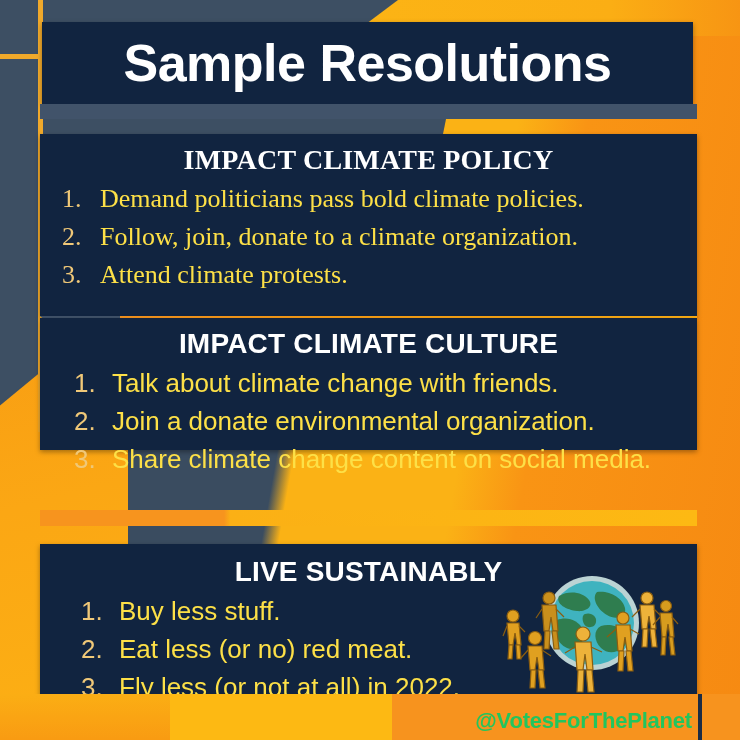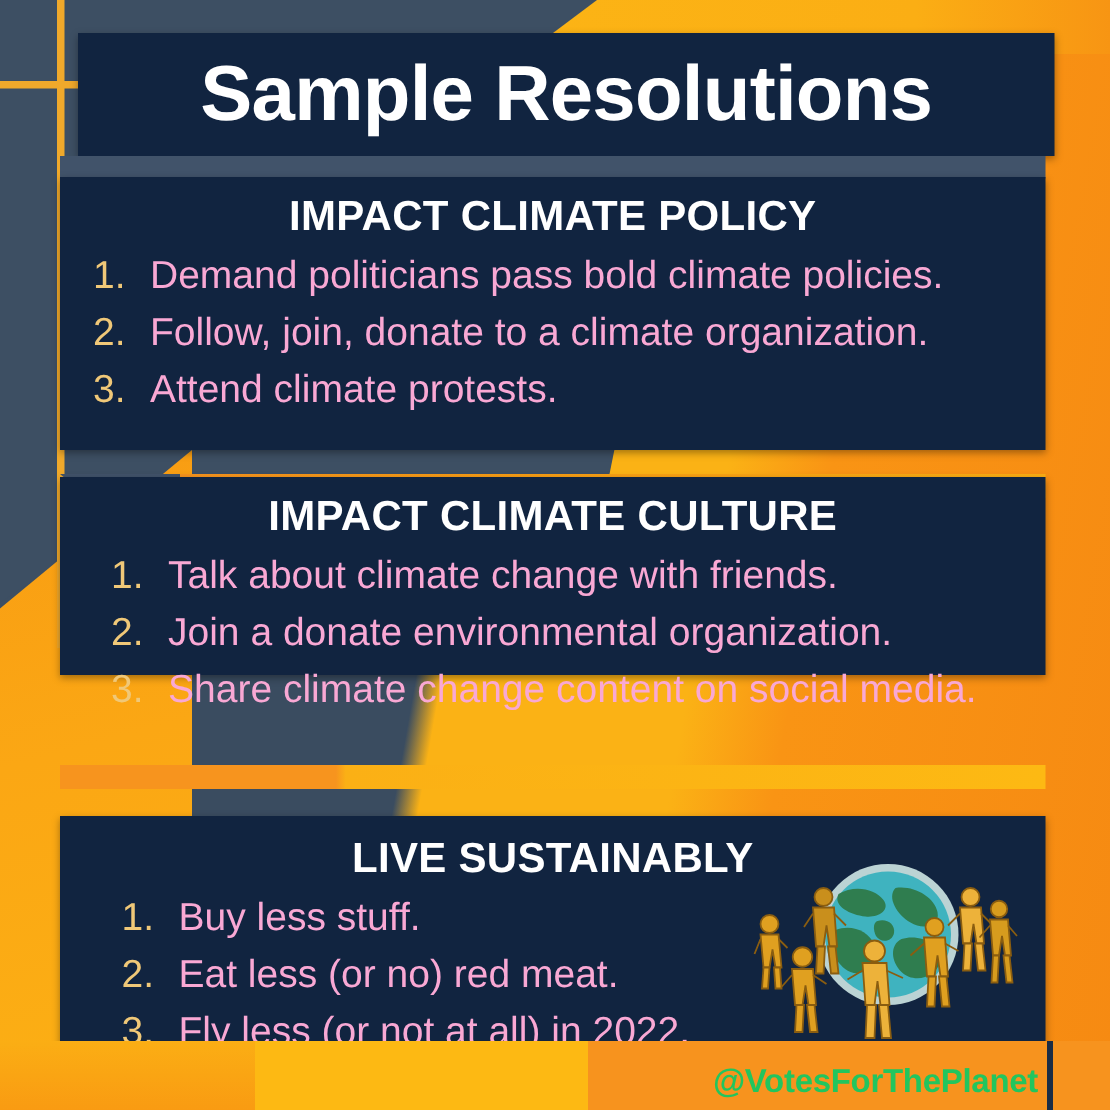--- a/index.html
+++ b/index.html
@@ -119,41 +119,41 @@
     background: #1b2c45;
   }
 
   
   .panel {
     position: absolute;
     background: #112440;
     box-shadow: 0 2px 5px rgba(0,0,0,.35);
   }
   .panel-title {
-    left: 52px;
+    left: 42px;
     top: 22px;
     width: 651px;
     height: 82px;
     display: flex;
     align-items: center;
     justify-content: center;
   }
   .title-text {
     color: #ffffff;
     font-size: 52px;
     font-weight: bold;
     letter-spacing: -0.5px;
     white-space: nowrap;
   }
   .panel-sec {
     left: 40px;
     width: 657px;
     padding: 0;
   }
-  .sec1 { top: 118px;  height: 182px; }
+  .sec1 { top: 134px;  height: 182px; font-family: Liberation Serif, serif; }
   .sec2 { top: 318px;  height: 132px; }
   .sec3 { top: 544px;  height: 178px; }
 
   .sec-head {
     text-align: center;
     color: #ffffff;
     font-size: 28px;
     font-weight: bold;
     letter-spacing: .2px;
     padding-top: 10px;
@@ -162,21 +162,21 @@
   .sec3 .sec-head { padding-top: 12px; }
 
   .sec-list {
     list-style: none;
     margin: 0;
     padding: 0 14px 0 22px;
     counter-reset: item;
   }
   .sec-list li {
     counter-increment: item;
-    color: #f9a8d4;
+    color: #fde047;
     font-size: 26px;
     line-height: 1.47;
     white-space: nowrap;
     position: relative;
     padding-left: 38px;
   }
   .sec-list li::before {
     content: counter(item) ".";
     position: absolute;
     left: 0;

